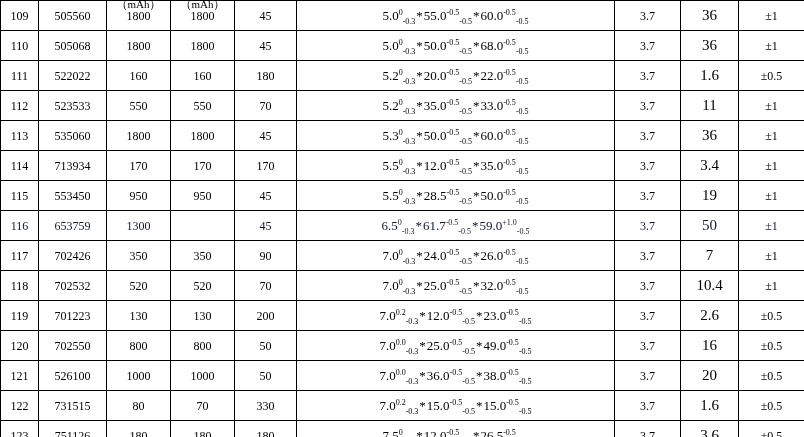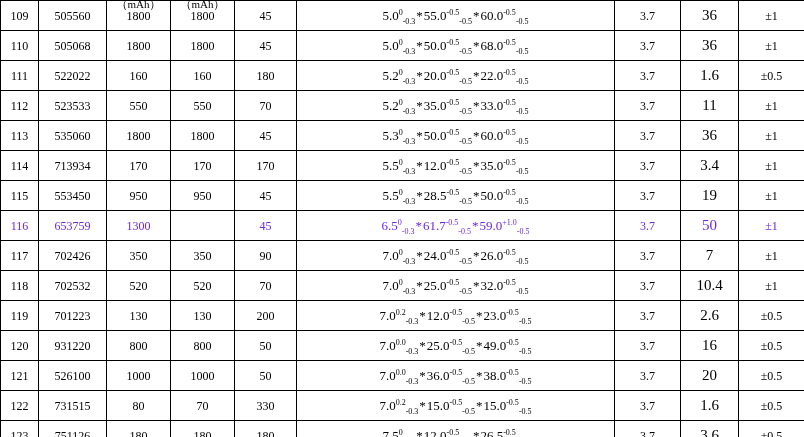--- a/index.html
+++ b/index.html
@@ -39,21 +39,21 @@
   col.c-no      { width: 38px; }
   col.c-model   { width: 68px; }
   col.c-cap1    { width: 64px; }
   col.c-cap2    { width: 64px; }
   col.c-cyc     { width: 62px; }
   col.c-dim     { width: 318px; }
   col.c-volt    { width: 66px; }
   col.c-wt      { width: 58px; }
   col.c-tol     { width: 66px; }
 
-  .row-blue td { color: #6d28d9; }
+  .row-blue td { color: #0f172a; }
 
   .hdr-sub {
     font-size: 11px;
   }
   .hdr-sub .top-clip {
     display: block;
     margin-top: -11px;
   }
 
   
@@ -214,21 +214,21 @@
           <td class="num-cell">130</td>
           <td class="num-cell">130</td>
           <td class="num-cell">200</td>
           <td><span class="dim"><span class="num">7.0</span><sup>0.2</sup><sub>-0.3</sub><span class="star">*</span><span class="num">12.0</span><sup>-0.5</sup><sub>-0.5</sub><span class="star">*</span><span class="num">23.0</span><sup>-0.5</sup><sub>-0.5</sub></span></td>
           <td class="volt">3.7</td>
           <td class="wt">2.6</td>
           <td class="tol">±0.5</td>
         </tr>
         <tr>
           <td class="num-cell">120</td>
-          <td class="num-cell">931220</td>
+          <td class="num-cell">702550</td>
           <td class="num-cell">800</td>
           <td class="num-cell">800</td>
           <td class="num-cell">50</td>
           <td><span class="dim"><span class="num">7.0</span><sup>0.0</sup><sub>-0.3</sub><span class="star">*</span><span class="num">25.0</span><sup>-0.5</sup><sub>-0.5</sub><span class="star">*</span><span class="num">49.0</span><sup>-0.5</sup><sub>-0.5</sub></span></td>
           <td class="volt">3.7</td>
           <td class="wt">16</td>
           <td class="tol">±0.5</td>
         </tr>
         <tr>
           <td class="num-cell">121</td>

